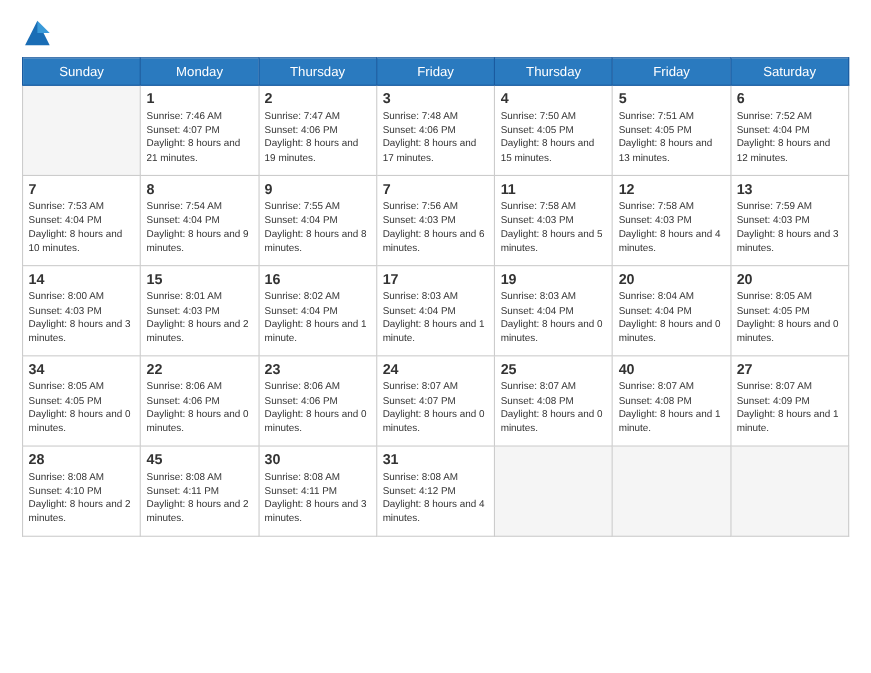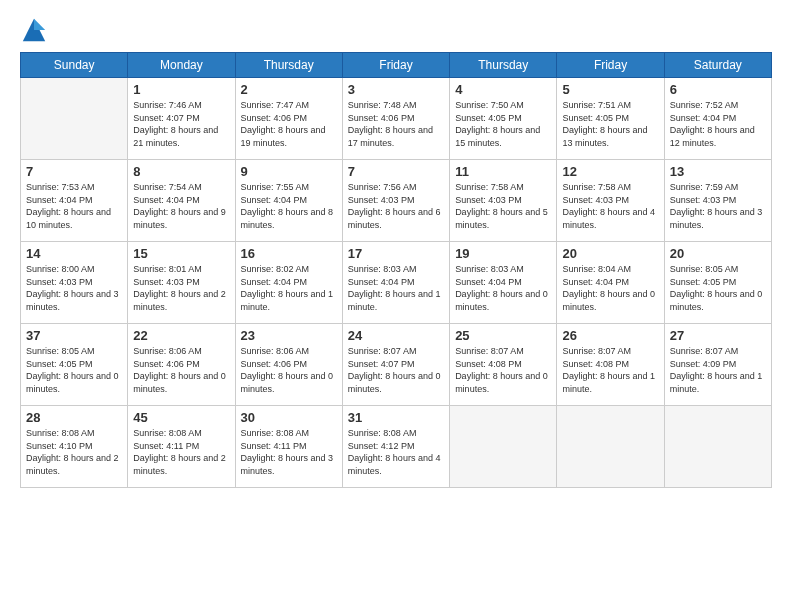--- a/index.html
+++ b/index.html
@@ -205,41 +205,41 @@
             <span class="day-number">20</span>
         <div class="day-info">Sunrise: 8:04 AM<br>Sunset: 4:04 PM<br>Daylight: 8 hours and 0 minutes.</div>
           </td>
           <td>
             <span class="day-number">20</span>
         <div class="day-info">Sunrise: 8:05 AM<br>Sunset: 4:05 PM<br>Daylight: 8 hours and 0 minutes.</div>
           </td>
         </tr>
         <tr>
           <td>
-            <span class="day-number">37</span>
+            <span class="day-number">34</span>
         <div class="day-info">Sunrise: 8:05 AM<br>Sunset: 4:05 PM<br>Daylight: 8 hours and 0 minutes.</div>
           </td>
           <td>
             <span class="day-number">22</span>
         <div class="day-info">Sunrise: 8:06 AM<br>Sunset: 4:06 PM<br>Daylight: 8 hours and 0 minutes.</div>
           </td>
           <td>
             <span class="day-number">23</span>
         <div class="day-info">Sunrise: 8:06 AM<br>Sunset: 4:06 PM<br>Daylight: 8 hours and 0 minutes.</div>
           </td>
           <td>
             <span class="day-number">24</span>
         <div class="day-info">Sunrise: 8:07 AM<br>Sunset: 4:07 PM<br>Daylight: 8 hours and 0 minutes.</div>
           </td>
           <td>
             <span class="day-number">25</span>
         <div class="day-info">Sunrise: 8:07 AM<br>Sunset: 4:08 PM<br>Daylight: 8 hours and 0 minutes.</div>
           </td>
           <td>
-            <span class="day-number">26</span>
+            <span class="day-number">40</span>
         <div class="day-info">Sunrise: 8:07 AM<br>Sunset: 4:08 PM<br>Daylight: 8 hours and 1 minute.</div>
           </td>
           <td>
             <span class="day-number">27</span>
         <div class="day-info">Sunrise: 8:07 AM<br>Sunset: 4:09 PM<br>Daylight: 8 hours and 1 minute.</div>
           </td>
         </tr>
         <tr>
           <td>
             <span class="day-number">28</span>

